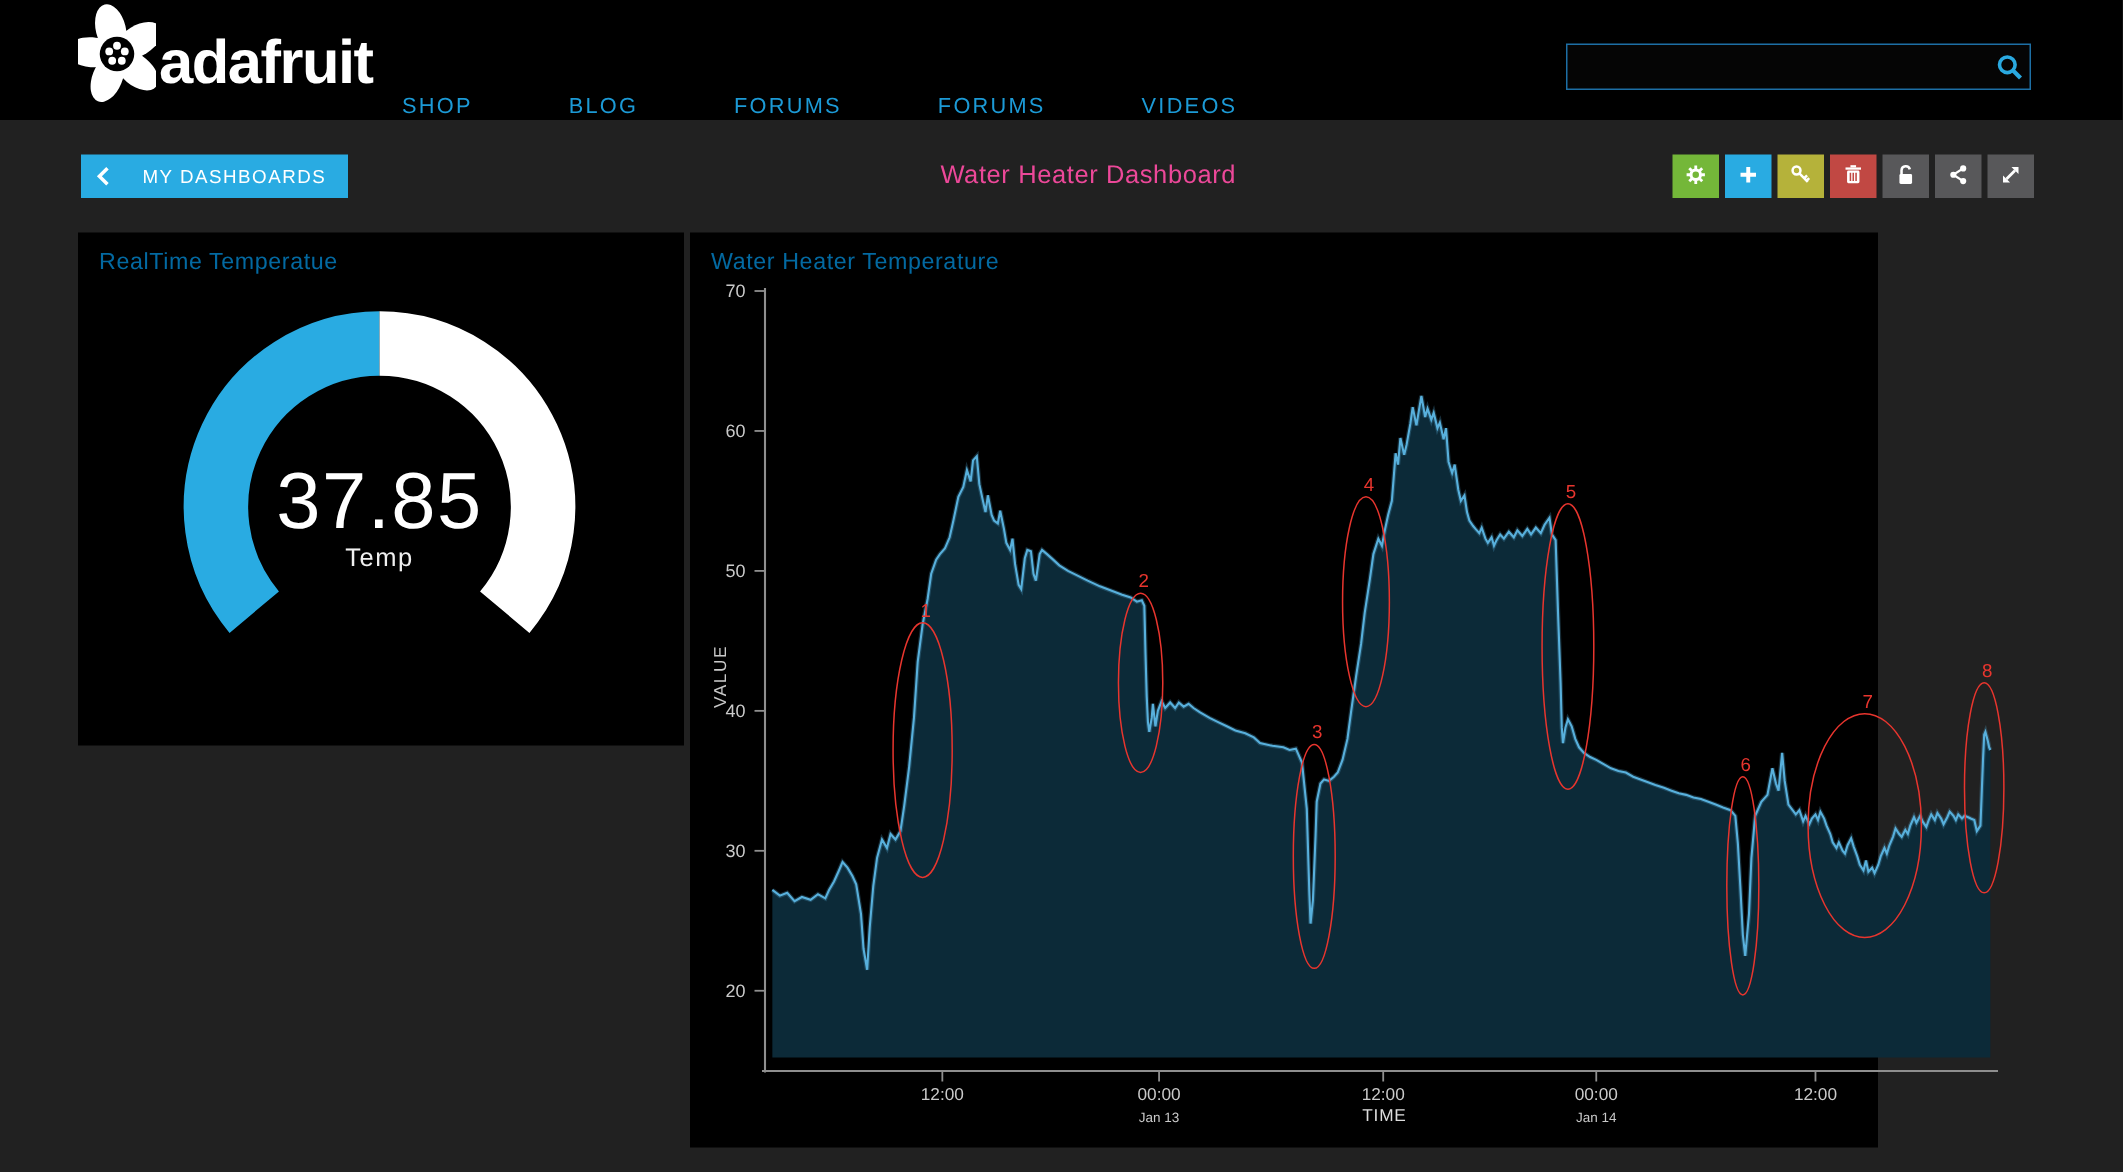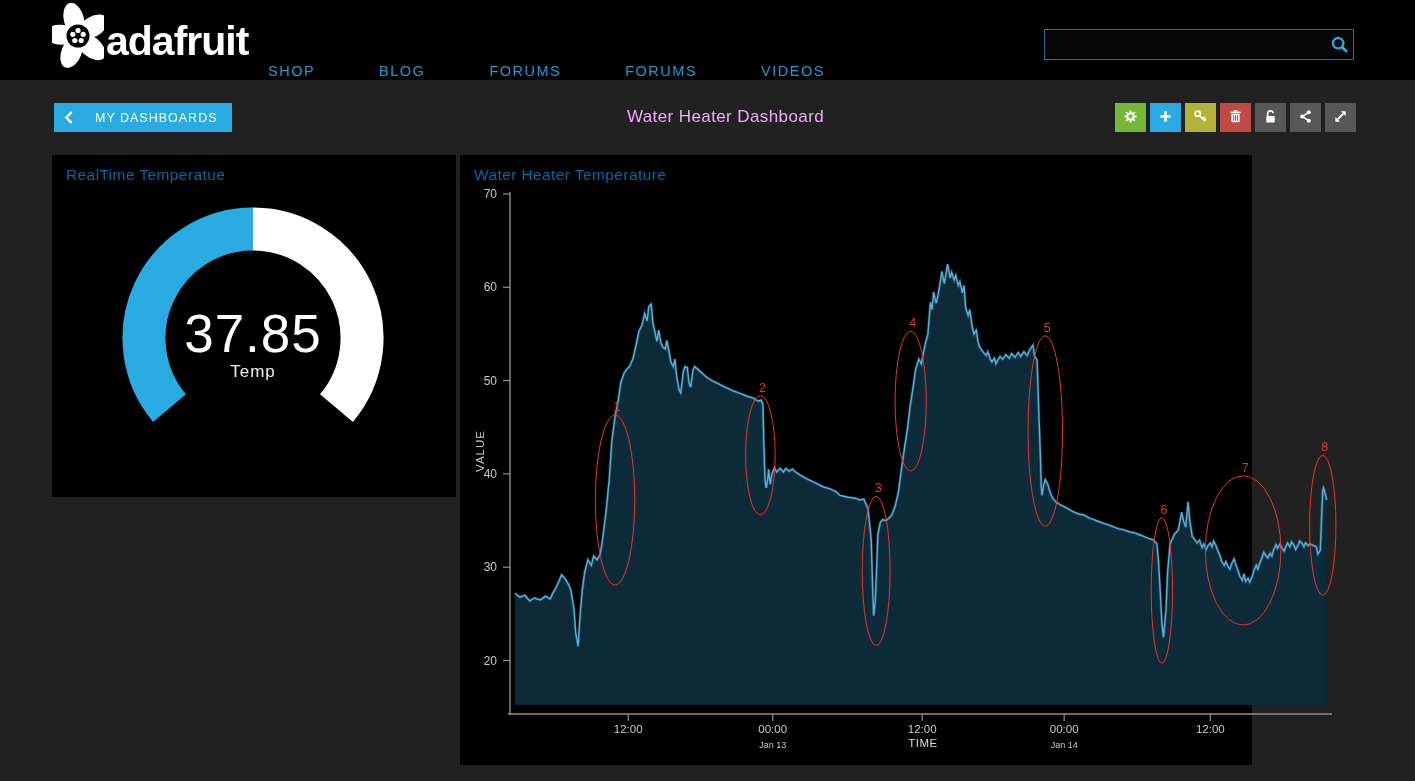--- a/index.html
+++ b/index.html
@@ -14,21 +14,21 @@
   .nav a { color:#1c9ad6; font-size:14.5px; letter-spacing:1.5px; text-decoration:none; cursor:pointer; }
   .search-wrap { position:absolute; left:1044px; top:29px; width:310px; height:31px;
                  border:1px solid #1d6fa5; background:#050505; display:flex; align-items:center; }
   .search-wrap input { flex:1; background:transparent; border:none; outline:none; color:#ddd;
                        font-size:14px; padding:0 8px; font-family:"Liberation Sans",sans-serif; }
   .search-wrap .sicon { width:26px; height:26px; display:flex; align-items:center; justify-content:center; cursor:pointer; }
   
   .backbtn { position:absolute; left:54px; top:103px; height:29px; background:#29abe2; color:#fff;
              border:none; font-size:12.5px; letter-spacing:1px; padding:0 14px 0 10px; display:flex;
              align-items:center; gap:22px; cursor:pointer; font-family:"Liberation Sans",sans-serif; }
-  .dash-title { position:absolute; left:0; right:0; top:107px; text-align:center; color:#f0abfc;
+  .dash-title { position:absolute; left:0; right:0; top:107px; text-align:center; color:#ec4899;
                 font-size:17px; font-weight:500; letter-spacing:0.4px;padding-left:36px; }
   .toolbar { position:absolute; left:1115px; top:103px; display:flex; gap:4px; }
   .toolbar button { width:31px; height:29px; border:none; display:flex; align-items:center;
                     justify-content:center; cursor:pointer; }
   
   .panel { position:absolute; background:#000; }
   .panel-gauge { left:52px; top:155px; width:404px; height:342px; }
   .panel-chart { left:460px; top:155px; width:792px; height:610px; }
   .panel-title { position:absolute; left:14px; top:11px; color:#0369a1; font-size:15.5px;
                  letter-spacing:0.4px; }

